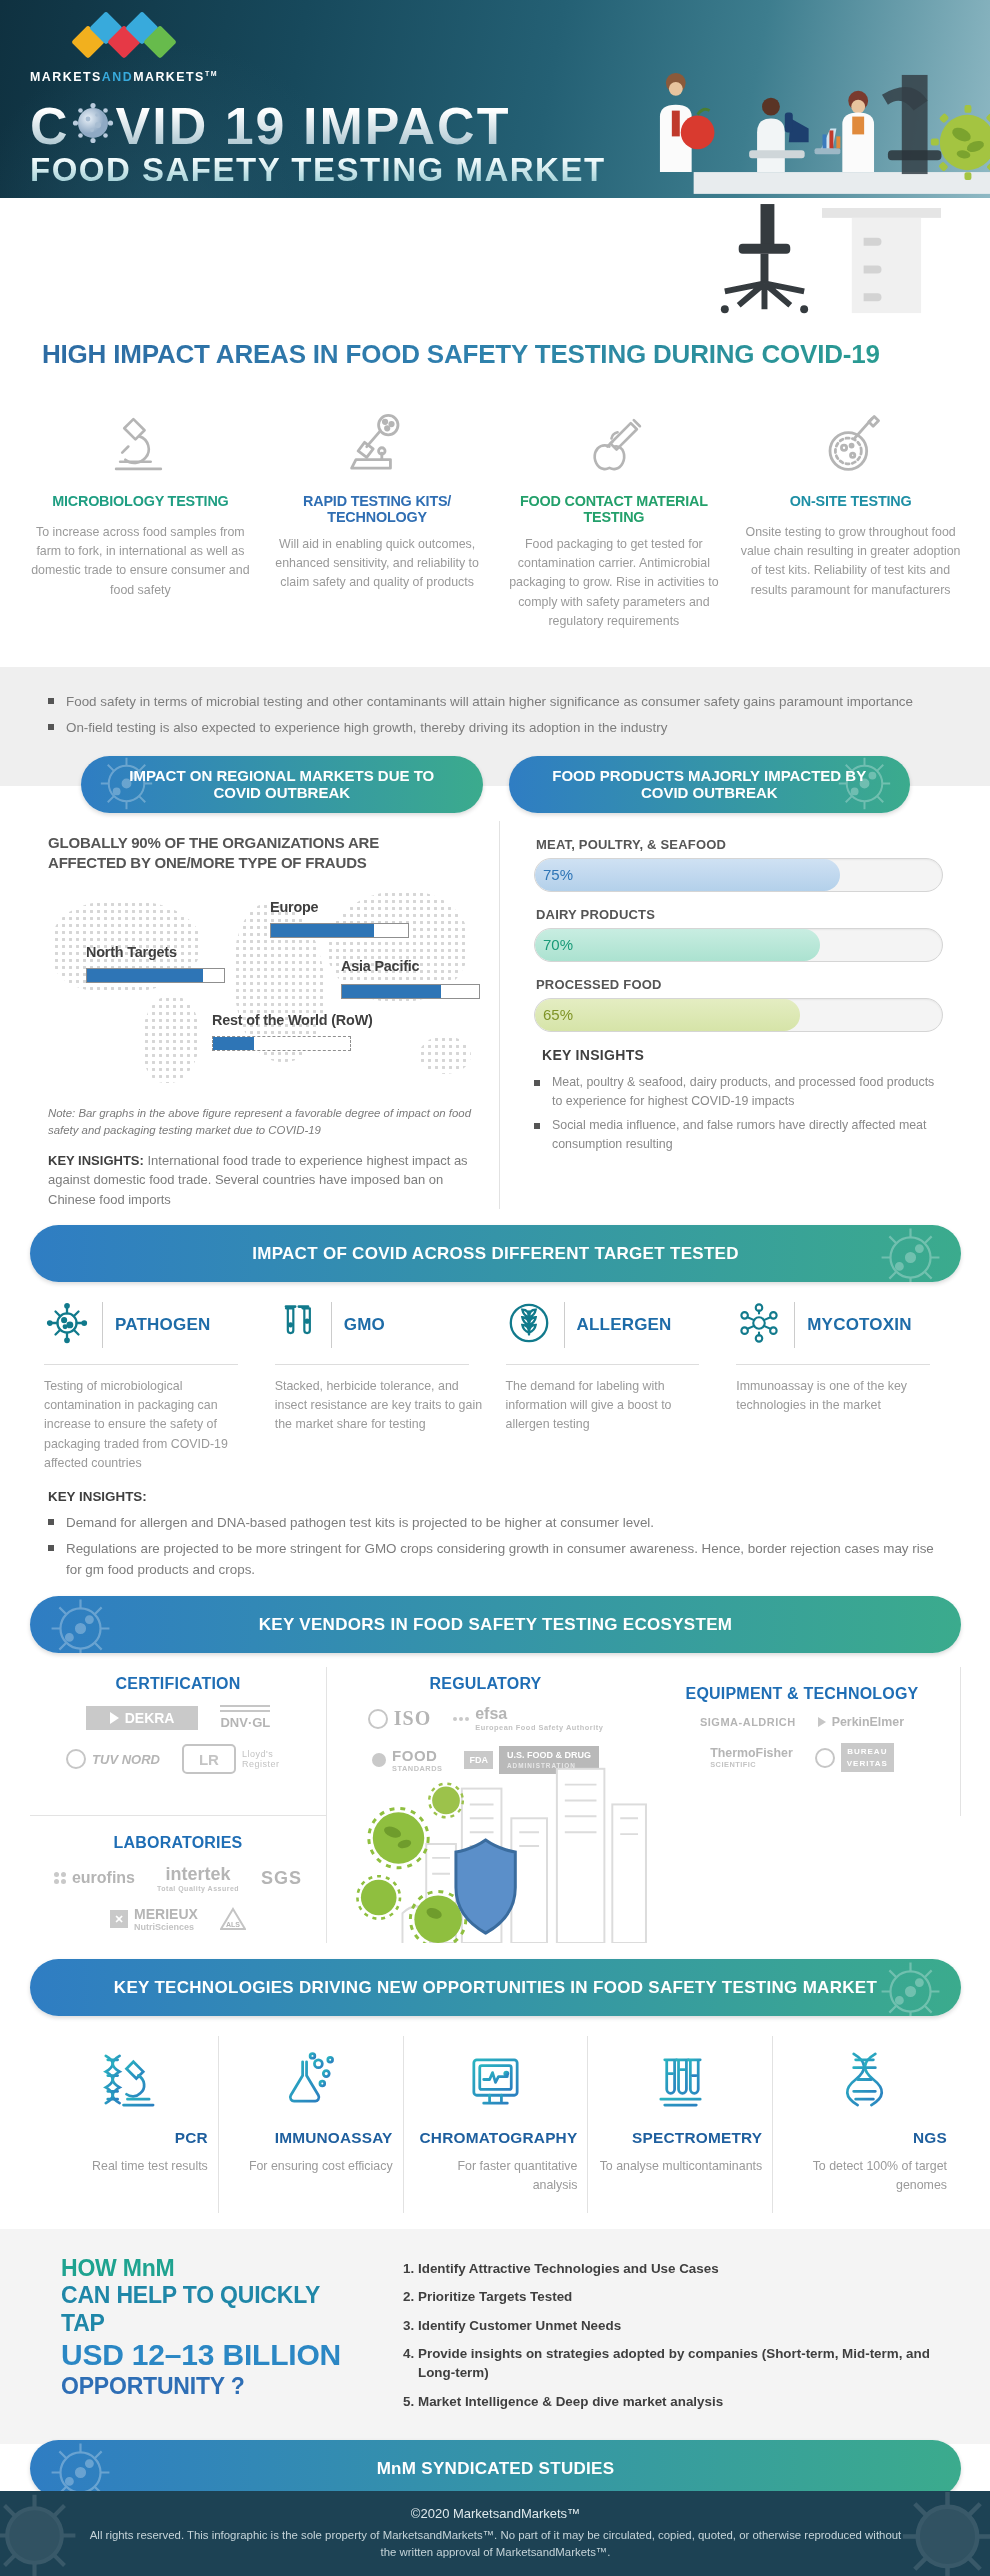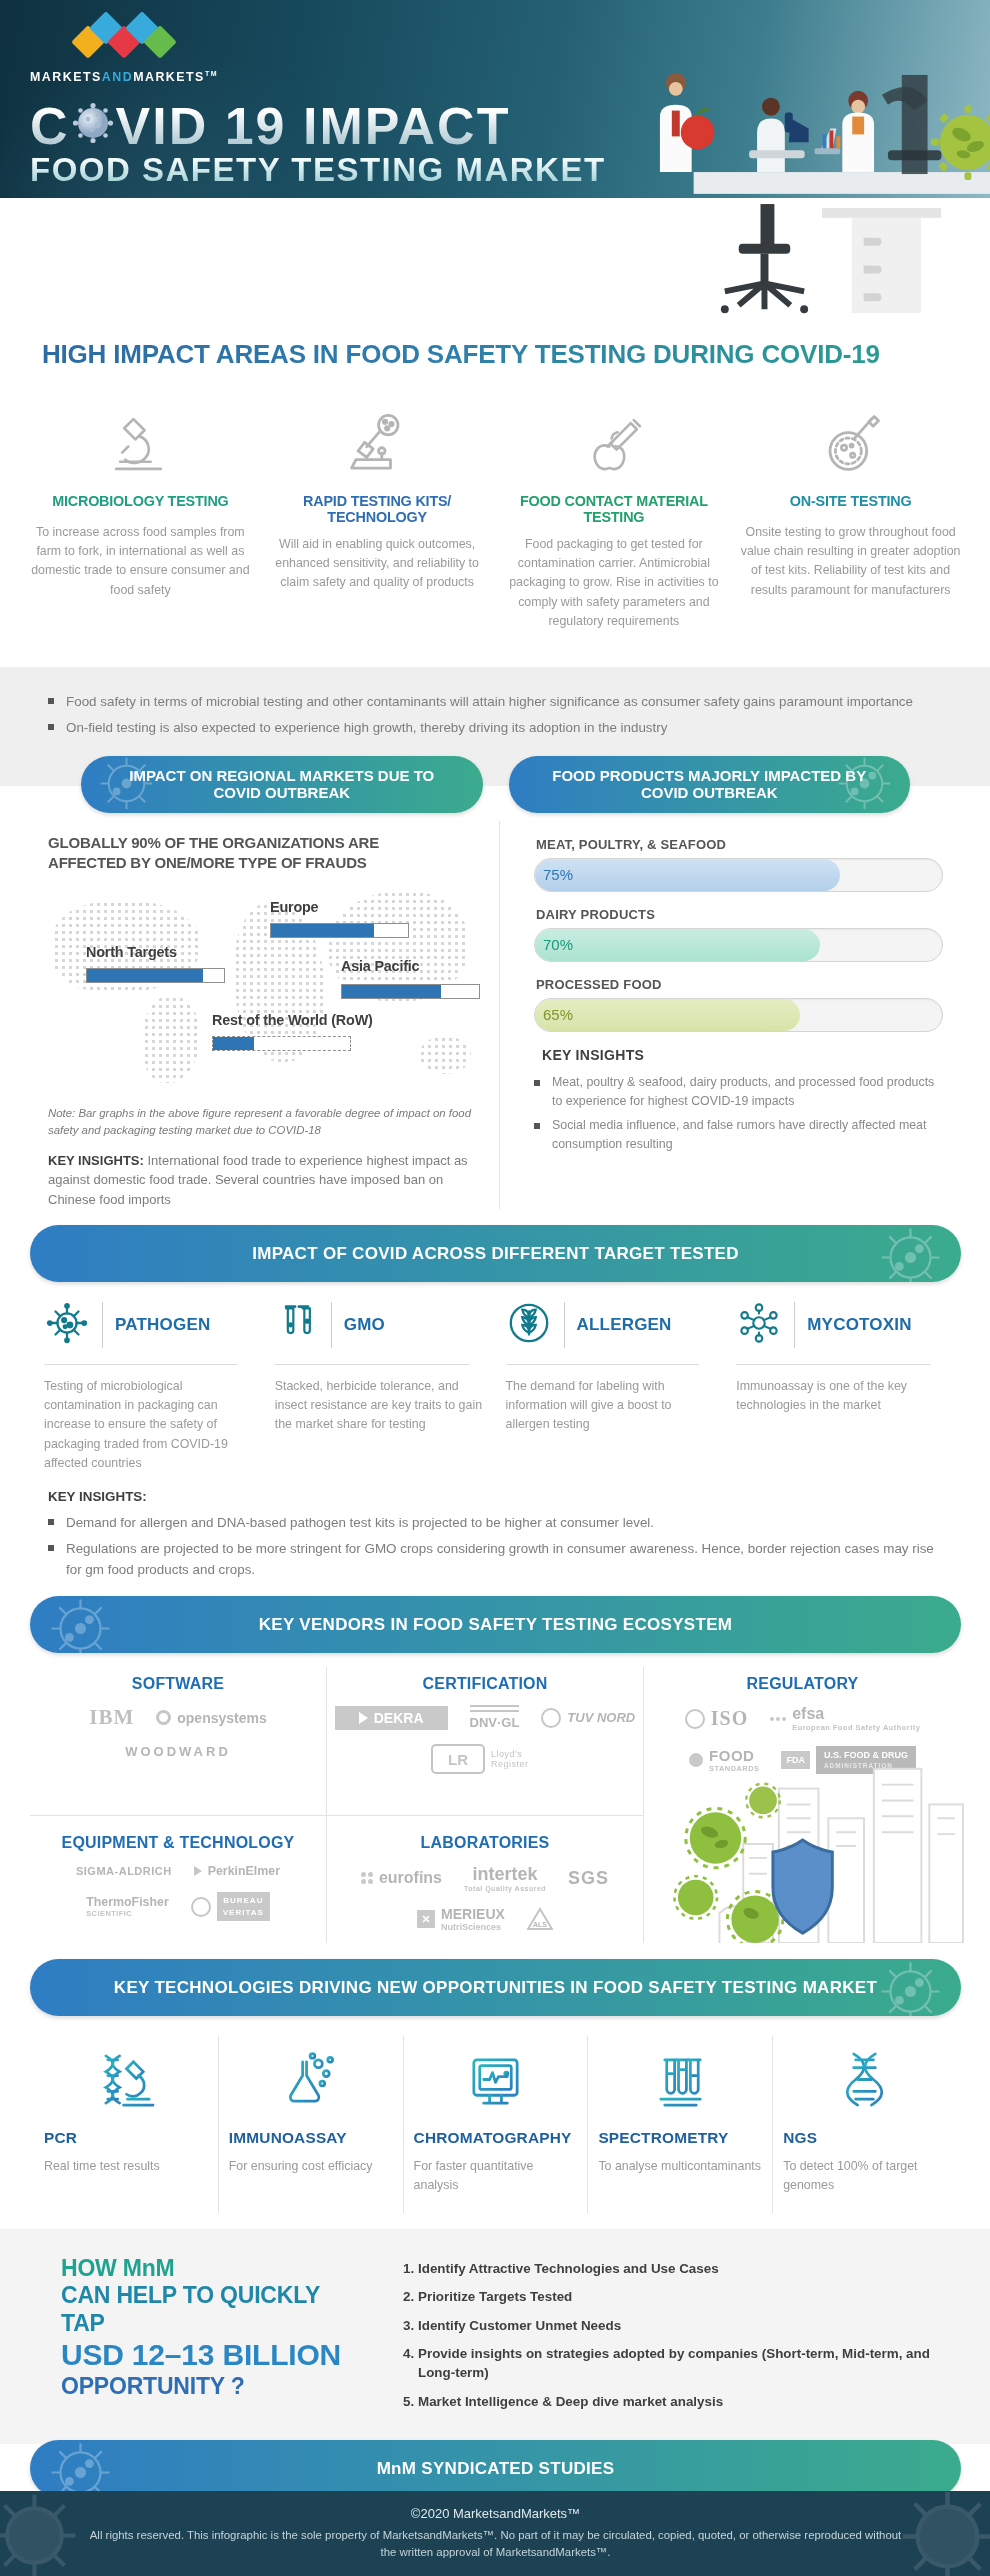--- a/index.html
+++ b/index.html
@@ -131,21 +131,21 @@
   .lg-inter { font-size:18px; font-weight:bold; text-align:center; }
   .lg-inter .sub { font-size:7px; }
   .lg-sgs { font-size:18px; font-weight:bold; letter-spacing:1px; }
   .lg-mer { font-size:14px; font-weight:bold; text-align:left; }
   .lg-mer .sub { font-size:9px; letter-spacing:0; }
   .mer-box { width:18px; height:18px; background:#c9c9c9; color:#fff; font-size:11px; display:flex; align-items:center; justify-content:center; }
   .city-illu { position:absolute; right:-6px; bottom:-4px; }
 
   
   .tech-row { display:flex; padding:20px 34px 0; }
-  .tech-col { flex:1; text-align:left; padding:6px 10px 18px; border-right:1px solid #e2e2e2; }
+  .tech-col { flex:1; text-align:right; padding:6px 10px 18px; border-right:1px solid #e2e2e2; }
   .tech-col:last-child { border-right:none; }
   .tech-icon { height:75px; display:flex; align-items:center; justify-content:center; margin-bottom:12px; }
   .tech-title { font-size:15.4px; font-weight:bold; color:#1e5f9e; letter-spacing:0.2px; }
   .tech-desc { margin-top:10px; font-size:12.4px; color:#9a9a9a; line-height:1.5; }
 
   
   .mnm-band { background:#f4f4f4; margin-top:16px; padding:26px 61px 24px; display:flex; gap:40px; }
   .mnm-left { width:297px; line-height:1.2; letter-spacing:-0.2px; }
   .ml1 { font-size:23px; font-weight:bold; color:#1fa390; }
   .ml2 { font-size:23px; font-weight:bold; color:#1f87a8; }
@@ -400,21 +400,21 @@
           </div>
         <div class="map-label" style="left:293px;top:73px;text-align:right;">Asia Pacific</div>
         <div class="map-bar" style="left:293px;top:99px;">
             <div class="fill" style="width: 72%;"></div>
           </div>
         <div class="map-label" style="left:164px;top:127px;">Rest of the World (RoW)</div>
         <div class="map-bar" style="left:164px;top:151px;border-style:dashed;">
             <div class="fill" style="width: 30%;"></div>
           </div>
       </div>
-      <div class="map-note">Note: Bar graphs in the above figure represent a favorable degree of impact on food safety and packaging testing market due to COVID-18</div>
+      <div class="map-note">Note: Bar graphs in the above figure represent a favorable degree of impact on food safety and packaging testing market due to COVID-19</div>
       <div class="ki-inline"><b>KEY INSIGHTS:</b> <span>International food trade to experience highest impact as against domestic food trade. Several countries have imposed ban on Chinese food imports</span></div>
     </div>
     <div class="col-right">
       <div class="pbar-label">MEAT, POULTRY, &amp; SEAFOOD</div>
       <div class="pbar-track">
           <div class="pbar-fill fill-meat" style="width: 75%;">
             <span>75%</span>
           </div>
         </div>
       <div class="pbar-label">DAIRY PRODUCTS</div>
@@ -529,31 +529,20 @@
         <circle cx="40" cy="40" r="18"></circle>
         <circle cx="40" cy="40" r="4" fill="#fff"></circle>
         <circle cx="30" cy="48" r="3" fill="#fff"></circle>
         <circle cx="48" cy="32" r="3" fill="#fff"></circle>
         <path d="M40 22 v-8 M40 58 v8 M22 40 h-8 M58 40 h8 M27 27 l-6 -6 M53 53 l6 6 M53 27 l6 -6 M27 53 l-6 6"></path>
       </svg>
     <span class="ptxt">KEY VENDORS IN FOOD SAFETY TESTING ECOSYSTEM</span>
   </div>
 
   <div class="vendors-grid">
-    <div class="v-cell br bb">
-      <div class="v-title">SOFTWARE</div>
-      <div class="v-logos">
-        <span class="lg lg-ibm">IBM</span>
-        <span class="lg lg-open">
-            <span class="ring"></span>
-            <span>opensystems</span>
-          </span>
-        <span class="lg lg-wood">WOODWARD</span>
-      </div>
-    </div>
     <div class="v-cell br bb">
       <div class="v-title">CERTIFICATION</div>
       <div class="v-logos">
         <span class="lg lg-box">
             <span class="tri-w"></span>
             <span>DEKRA</span>
           </span>
         <span class="lg lg-dnv">
             <span><span class="dnv-lines"></span><span>DNV·GL</span></span>
           </span>

